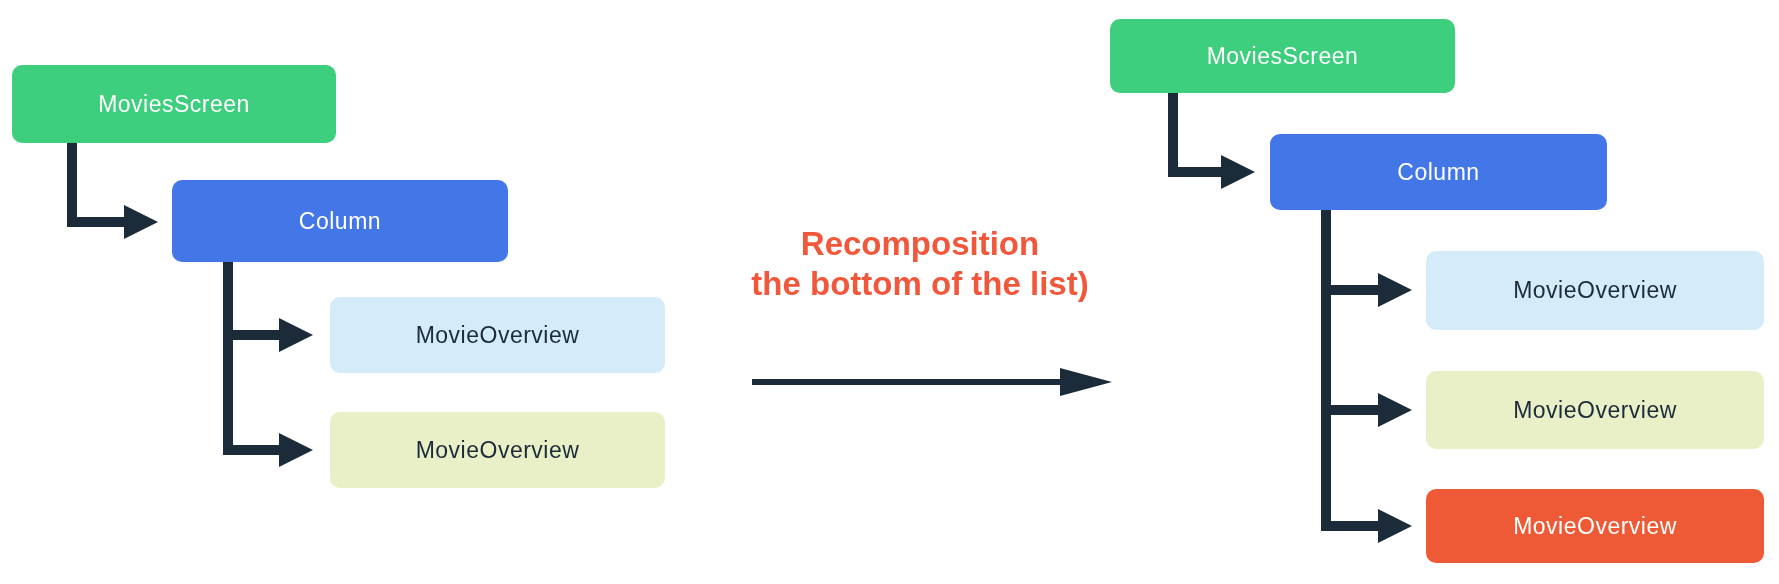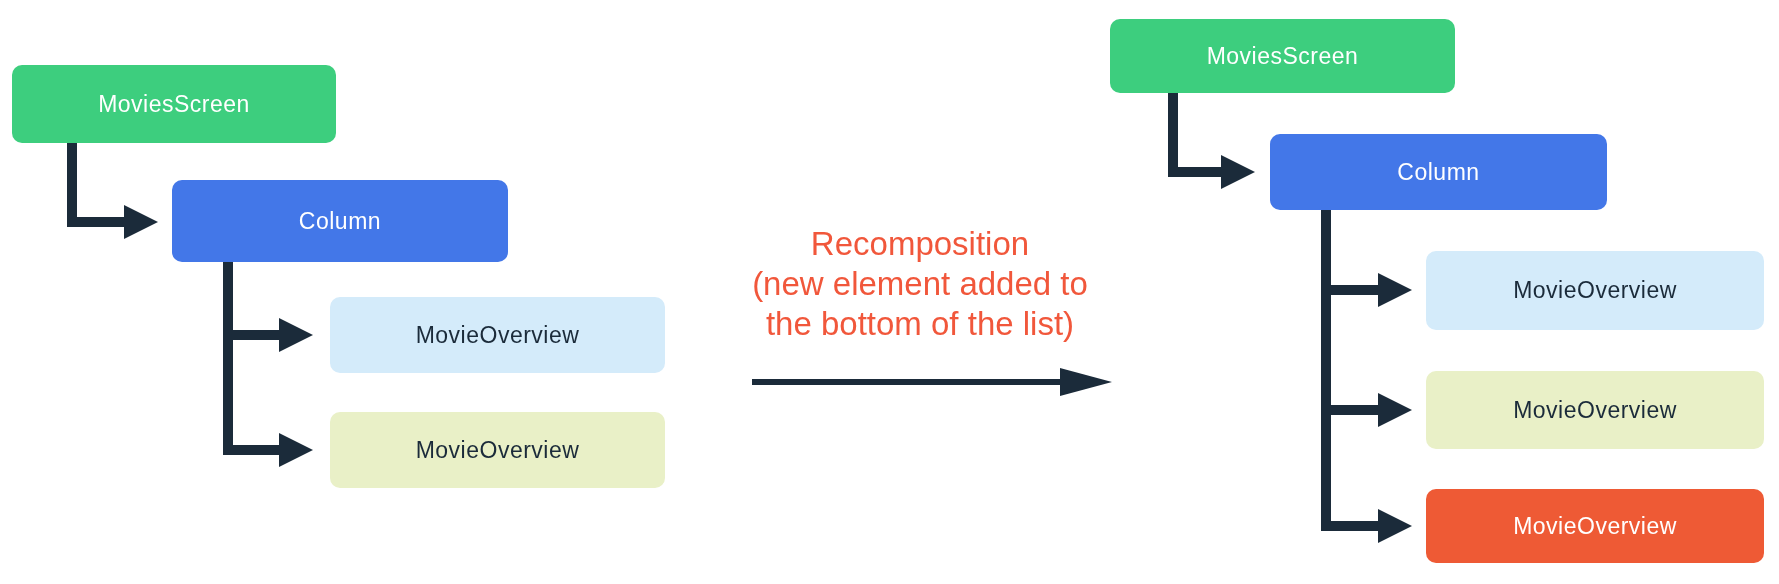--- a/index.html
+++ b/index.html
@@ -49,21 +49,21 @@
   .node.green      { background: var(--green, #3dce7e); }
   .node.blue       { background: var(--blue, #4377e8); }
   .node.lightblue  { background: var(--light_blue, #d4ebfa); color: var(--navy, #1b2b3a); }
   .node.paleyellow { background: var(--pale_yellow, #e9f0c7); color: var(--navy, #1b2b3a); }
   .node.orange     { background: var(--orange, #ee5a35); }
   .caption {
     position: absolute;
     text-align: center;
     font-size: 33px;
     line-height: 40px;
-    font-weight: 400;
+    font-weight: 700;
     color: var(--caption_orange, #f1573b);
   }
 </style>
 </head>
 <body>
 
 <div class="canvas">
 
   <svg class="connectors" viewBox="0 0 1779 584" xmlns="http://www.w3.org/2000/svg">
 
@@ -89,21 +89,20 @@
     <polygon points="1378,509 1378,543 1412,526"></polygon>
   </svg>
 
   <div class="node green" style="left:12px; top:65px; width:324px; height:78px;">MoviesScreen</div>
   <div class="node blue" style="left:172px; top:180px; width:336px; height:82px;">Column</div>
   <div class="node lightblue" style="left:330px; top:297px; width:335px; height:76px;">MovieOverview</div>
   <div class="node paleyellow" style="left:330px; top:412px; width:335px; height:76px;">MovieOverview</div>
 
   <div class="caption" style="left:690px; top:224px; width:460px;">
     <div>Recomposition</div>
-    <div>(new element added to</div>
     <div>the bottom of the list)</div>
   </div>
 
   <div class="node green" style="left:1110px; top:19px; width:345px; height:74px;">MoviesScreen</div>
   <div class="node blue" style="left:1270px; top:134px; width:337px; height:76px;">Column</div>
   <div class="node lightblue" style="left:1426px; top:251px; width:338px; height:79px;">MovieOverview</div>
   <div class="node paleyellow" style="left:1426px; top:371px; width:338px; height:78px;">MovieOverview</div>
   <div class="node orange" style="left:1426px; top:489px; width:338px; height:74px;">MovieOverview</div>
 
 </div>

